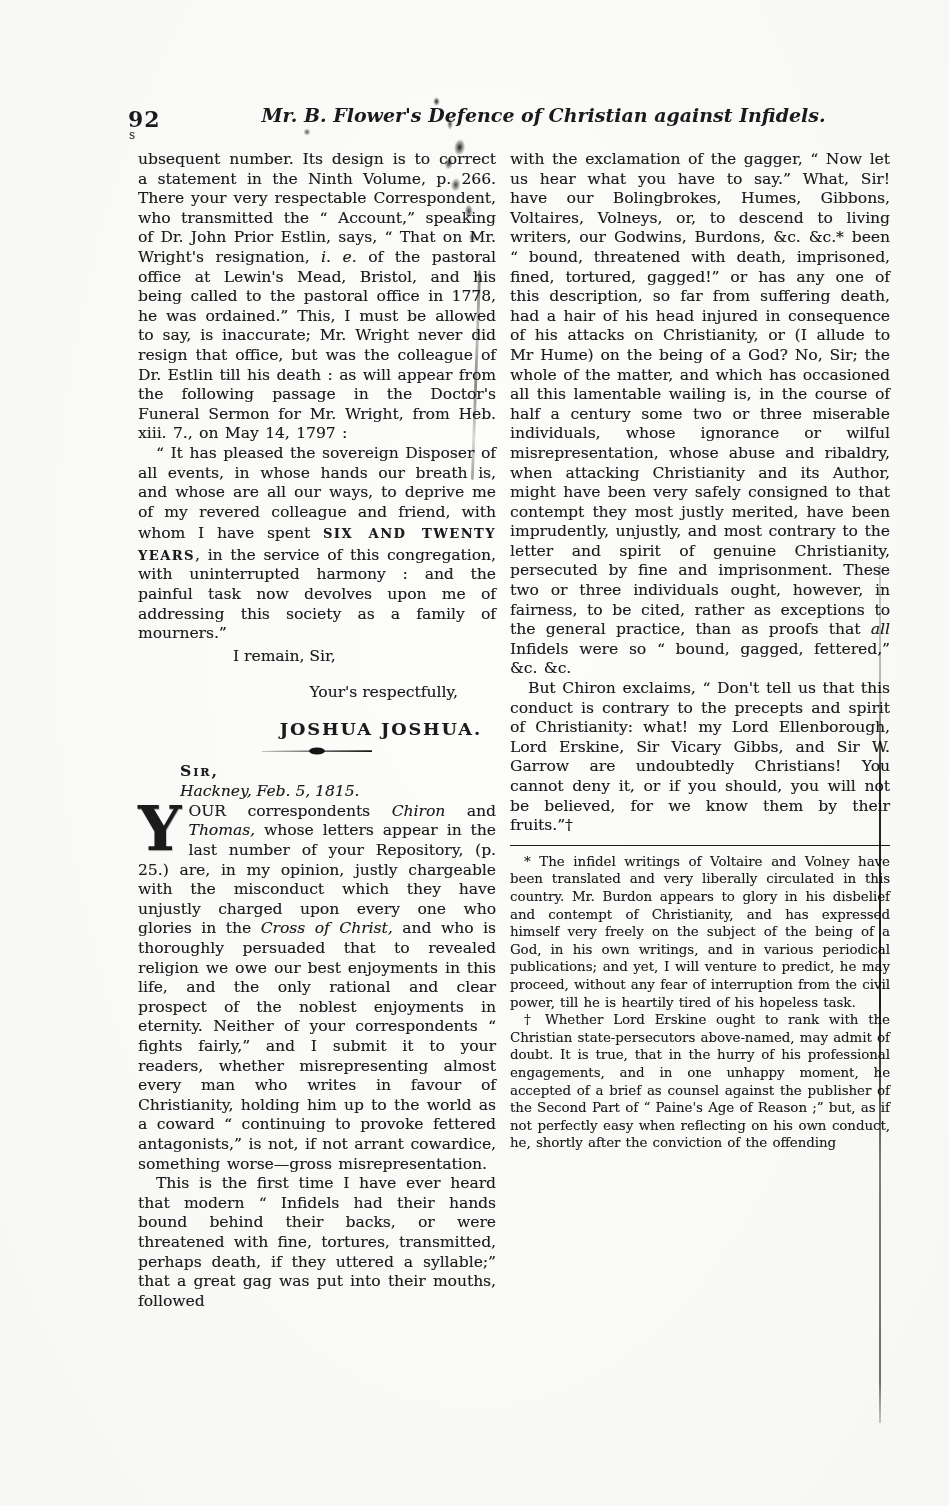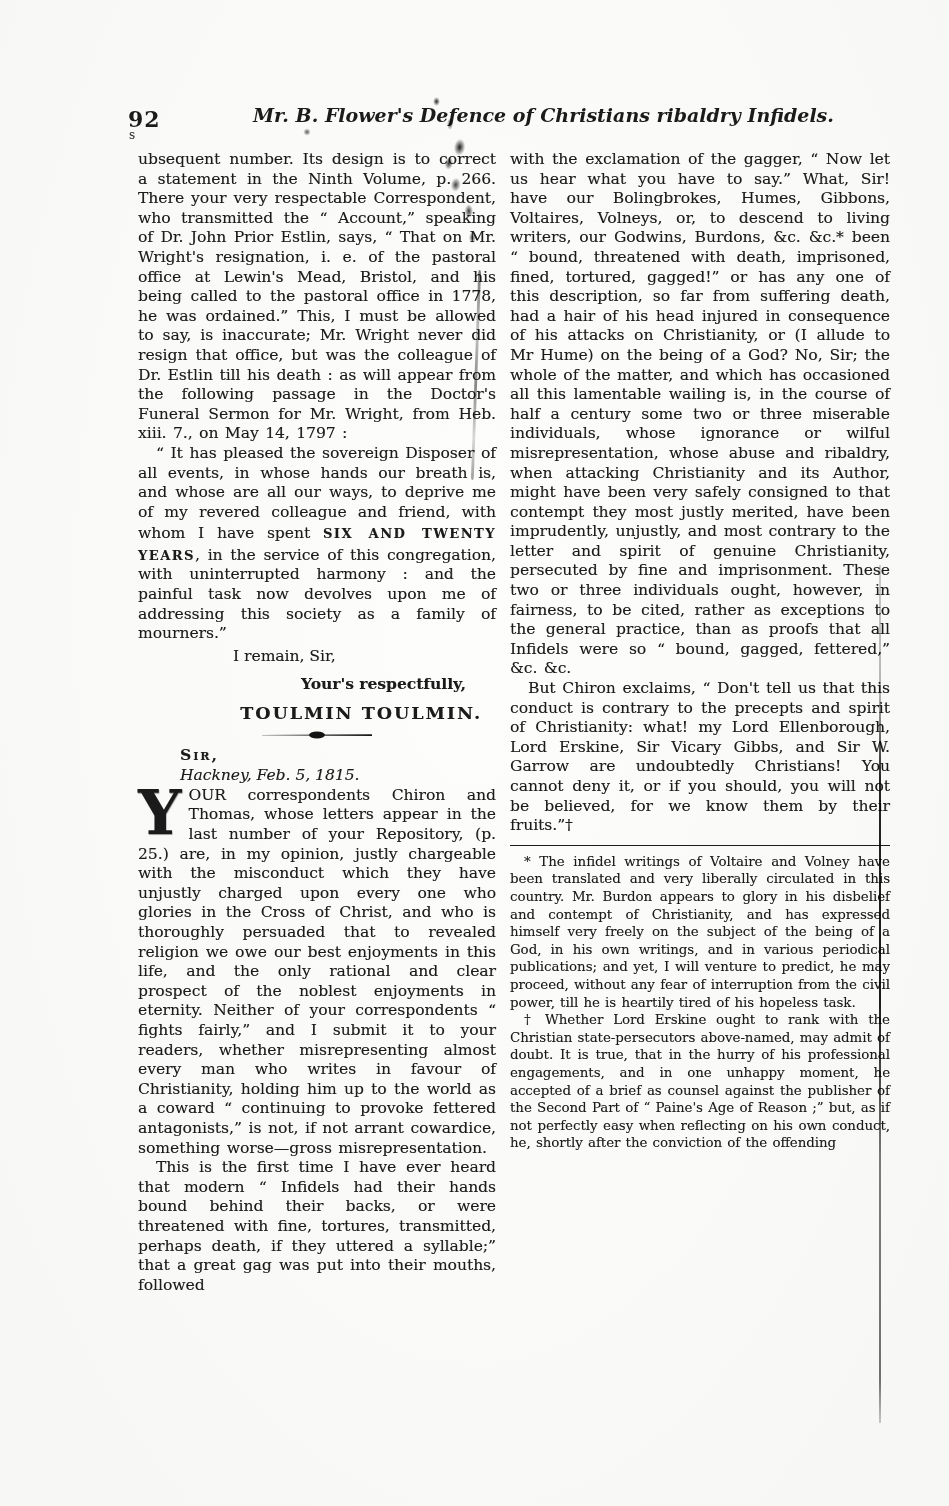--- a/index.html
+++ b/index.html
@@ -43,25 +43,25 @@
   .col{width:358px;}
   .col-right{width:380px;}
   .para{
     margin:0;
     font-size:15.5px;line-height:19.6px;
     text-align:justify;
     word-spacing:1.5px;
     text-shadow:0.3px 0.3px 0.6px rgba(10,10,10,0.35);
   }
   .indent{text-indent:18px;}
-  .seg-italic{}
+  .seg-italic{font-style:italic;}
   .seg-smallcaps{font-variant:small-caps;letter-spacing:1.5px;font-weight:bold;font-size:18px;}
   
   .closing-1{margin:2px 0 0 95px;font-size:15.5px;line-height:20px;text-shadow:0.3px 0.3px 0.6px rgba(10,10,10,0.35);}
-  .closing-2{margin:8px;text-align:right;padding-right:22px;font-size:15.5px;line-height:20px;text-shadow:0.3px 0.3px 0.6px rgba(10,10,10,0.35);font-weight:bold;}
+  .closing-2{margin:16px;text-align:right;padding-right:22px;font-size:15.5px;line-height:20px;text-shadow:0.3px 0.3px 0.6px rgba(10,10,10,0.35);}
   .signature{
     margin:1px 0 0 0;text-align:right;padding-right:14px;
     font-size:17.5px;letter-spacing:2px;font-weight:bold;line-height:22px;
     text-shadow:0.3px 0.3px 0.6px rgba(10,10,10,0.4);
   }
   
   .divider{
     margin:6px auto 4px auto;width:110px;height:10px;position:relative;
   }
   .divider .bar{
@@ -141,32 +141,32 @@
       rgba(0,0,0,0.9) 50%, rgba(0,0,0,0.5) 70%, rgba(0,0,0,0.55) 95%, rgba(0,0,0,0.2));
   }
 </style>
 </head>
 <body>
 
 <div class="page">
 
   <header class="page-header">
     <span class="page-num">92</span>
-    <span class="running-title">Mr. B. Flower's Defence of Christians ribaldry Infidels.</span>
+    <span class="running-title">Mr. B. Flower's Defence of Christian against Infidels.</span>
   </header>
   <span class="stray-mark">s</span>
 
   <div class="columns">
 
     <div class="col col-left">
       <p class="para"><span>ubsequent number.  Its design is to correct a statement in the Ninth Volume, p. 266.  There your very respectable Correspondent, who transmitted the “ Account,” speaking of Dr. John Prior Estlin, says, “ That on Mr. Wright's resignation, </span><span class="seg-italic">i. e.</span><span> of the pastoral office at Lewin's Mead, Bristol, and his being called to the pastoral office in 1778, he was ordained.” This, I must be allowed to say, is inaccurate; Mr. Wright never did resign that office, but was the colleague of Dr. Estlin till his death : as will appear from the following passage in the Doctor's Funeral Sermon for Mr. Wright, from Heb. xiii. 7., on May 14, 1797 :</span></p>
       <p class="para indent"><span>“ It has pleased the sovereign Disposer of all events, in whose hands our breath is, and whose are all our ways, to deprive me of my revered colleague and friend, with whom I have spent </span><span class="seg-smallcaps">six and twenty years</span><span>, in the service of this congregation, with uninterrupted harmony : and the painful task now devolves upon me of addressing this society as a family of mourners.”</span></p>
       <p class="closing-1">I remain, Sir,</p>
       <p class="closing-2">Your's respectfully,</p>
-      <p class="signature">TOULMIN TOULMIN.</p>
+      <p class="signature">JOSHUA JOSHUA.</p>
 
       <div class="divider">
         <div class="bar"></div>
         <div class="gem"></div>
       </div>
 
       <div class="letterhead">
         <span class="salutation">Sir,</span>
         <span class="dateline">Hackney, Feb. 5, 1815.</span>
       </div>

